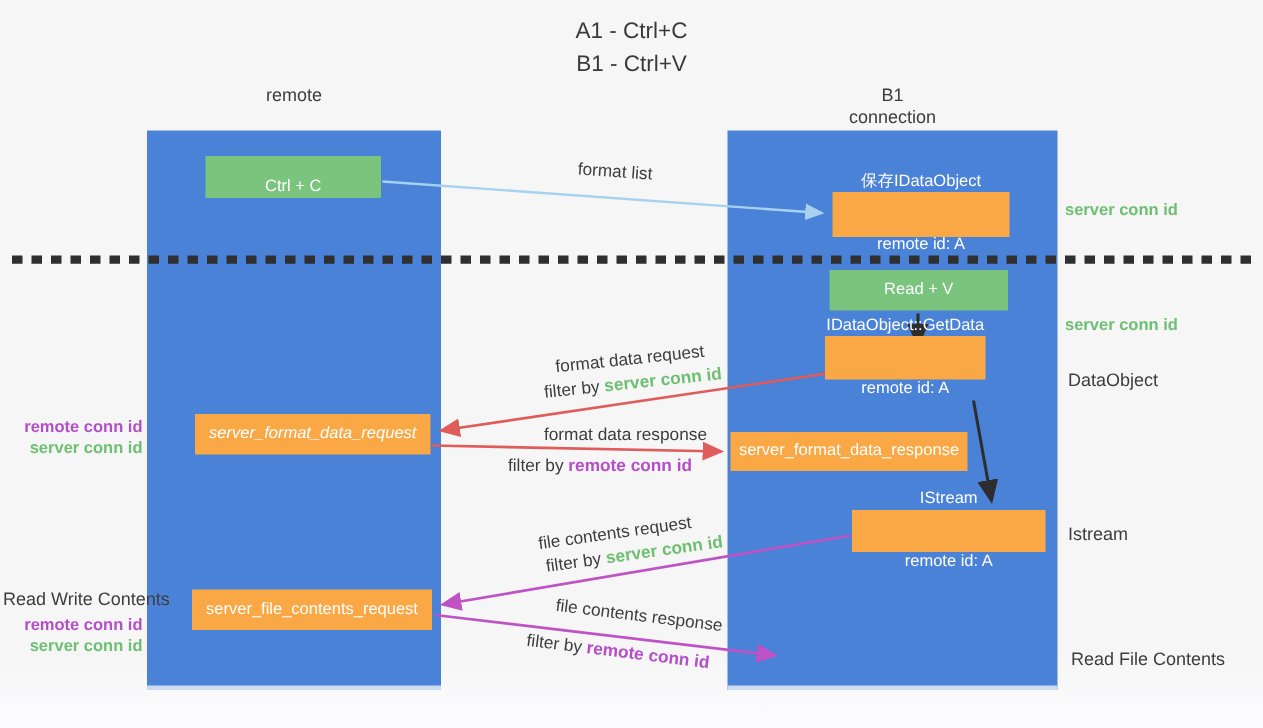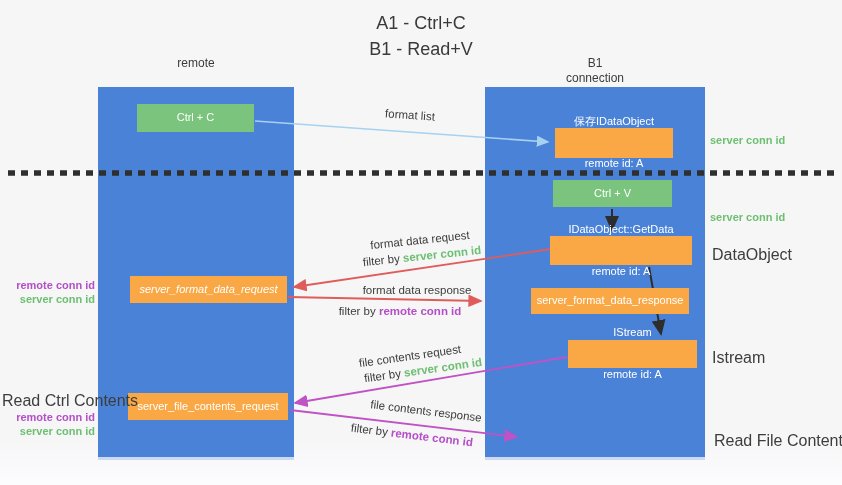--- a/index.html
+++ b/index.html
@@ -3,21 +3,21 @@
 <meta charset="utf-8">
 <style>
   html,body { margin:0; padding:0; }
   body { font-family:"Liberation Sans", sans-serif; background:#f6f6f7; }
   .stage {
     position:relative; width:842px; height:485px; overflow:hidden;
     background:linear-gradient(180deg,#f6f6f7 0%, #f6f6f7 90%, #fcfcfe 100%);
   }
   .title {
     position:absolute; top:10px; left:0; width:842px; text-align:center;
-    font-size:18px; line-height:1.45; color:#3a3a3a;
+    font-size:15px; line-height:1.45; color:#3a3a3a;
   }
   .lane-header {
     position:absolute; top:56px; text-align:center; font-size:12px;
     line-height:1.25; color:#3c3c3c;
   }
   .lane-header.left { left:98px; width:196px; }
   .lane-header.right { left:485px; width:220px; }
   .lane {
     position:absolute; top:87px; height:370px; background:#4a82d8;
     border-bottom:3px solid #ccd9f1;
@@ -32,34 +32,34 @@
   }
   .node.green { background:#7bc47e; }
   .node.orange { background:#f9a845;gap:28px; }
   .flow-label {
     position:absolute; font-size:11.5px; color:#3d3d3d; white-space:nowrap;
     text-align:center;
   }
   .flow-label .key-green { color:#6dbf71; font-weight:bold; }
   .flow-label .key-purple { color:#b44fc8; font-weight:bold; }
   .side-label {
-    position:absolute; font-size:16px; color:#3d3d3d; white-space:nowrap;
+    position:absolute; font-size:12px; color:#3d3d3d; white-space:nowrap;
   }
   .side-label.right-align { text-align:right; }
   .side-label.green { color:#6dbf71; font-weight:bold; font-size:11px; }
   .side-label.purple { color:#b44fc8; font-weight:bold; font-size:11px; }
 </style>
 </head>
 <body>
 
 <div class="stage">
 
   <div class="title">
     <div>A1 - Ctrl+C</div>
-    <div>B1 - Read+V</div>
+    <div>B1 - Ctrl+V</div>
   </div>
 
   <div class="lane-header left">
     <div>remote</div>
   </div>
   <div class="lane-header right">
     <div>B1</div>
     <div>connection</div>
   </div>
 
@@ -92,43 +92,43 @@
 
     <line x1="288" y1="297" x2="481" y2="301" stroke="#e05c5a" stroke-width="1.8" marker-end="url(#ah-red)"></line>
 
     <line x1="649" y1="267" x2="661" y2="334" stroke="#2d2d2d" stroke-width="2" marker-end="url(#ah-black)"></line>
 
     <line x1="567" y1="357" x2="295" y2="403" stroke="#bf52c4" stroke-width="1.8" marker-end="url(#ah-mag)"></line>
 
     <line x1="290" y1="410" x2="517" y2="437" stroke="#bf52c4" stroke-width="1.8" marker-end="url(#ah-mag)"></line>
   </svg>
 
-  <div class="node green" style="left:137px; top:104px; width:117px; height:28px;">
+  <div class="node green" style="left:137px; top:104px; width:117px; height:28px;justify-content:flex-end;">
     <span>Ctrl + C</span>
   </div>
 
   <div class="node orange" style="left:555px; top:128px; width:118px; height:30px;">
     <span>保存IDataObject</span>
     <span>remote id: A</span>
   </div>
 
   <div class="node green" style="left:553px; top:180px; width:119px; height:27px;">
-    <span>Ctrl + V</span>
+    <span>Read + V</span>
   </div>
 
-  <div class="node orange" style="left:550px; top:236px; width:142px; height:29px;">
+  <div class="node orange" style="left:550px; top:224px; width:107px; height:29px;">
     <span>IDataObject::GetData</span>
     <span>remote id: A</span>
   </div>
 
   <div class="node orange" style="left:130px; top:276px; width:157px; height:27px;font-style:italic;">
     <span>server_format_data_request</span>
   </div>
 
-  <div class="node orange" style="left:487px; top:288px; width:158px; height:26px;margin-left:44px;">
+  <div class="node orange" style="left:487px; top:288px; width:158px; height:26px;">
     <span>server_format_data_response</span>
   </div>
 
   <div class="node orange" style="left:568px; top:340px; width:129px; height:28px;">
     <span>IStream</span>
     <span>remote id: A</span>
   </div>
 
   <div class="node orange" style="left:128px; top:393px; width:160px; height:27px;">
     <span>server_file_contents_request</span>
@@ -152,21 +152,21 @@
     <span>filter by </span><span class="key-green">server conn id</span>
   </div>
 
   <div class="flow-label" style="left:351px; top:405px; width:150px; transform:rotate(7deg);">file contents response</div>
   <div class="flow-label" style="left:327px; top:429px; width:170px; transform:rotate(7deg);">
     <span>filter by </span><span class="key-purple">remote conn id</span>
   </div>
 
   <div class="side-label purple right-align" style="left:5px; top:279px; width:90px;">remote conn id</div>
   <div class="side-label green right-align" style="left:5px; top:293px; width:90px;">server conn id</div>
-  <div class="side-label right-align" style="left:2px; top:392px; width:93px;">Read Ctrl Contents</div>
+  <div class="side-label right-align" style="left:2px; top:392px; width:93px;">Read Write Contents</div>
   <div class="side-label purple right-align" style="left:5px; top:411px; width:90px;">remote conn id</div>
   <div class="side-label green right-align" style="left:5px; top:425px; width:90px;">server conn id</div>
 
   <div class="side-label green" style="left:710px; top:134px;">server conn id</div>
   <div class="side-label green" style="left:710px; top:211px;">server conn id</div>
   <div class="side-label" style="left:712px; top:246px;">DataObject</div>
   <div class="side-label" style="left:712px; top:349px;">Istream</div>
   <div class="side-label" style="left:714px; top:432px;">Read File Contents</div>
 
 </div>

